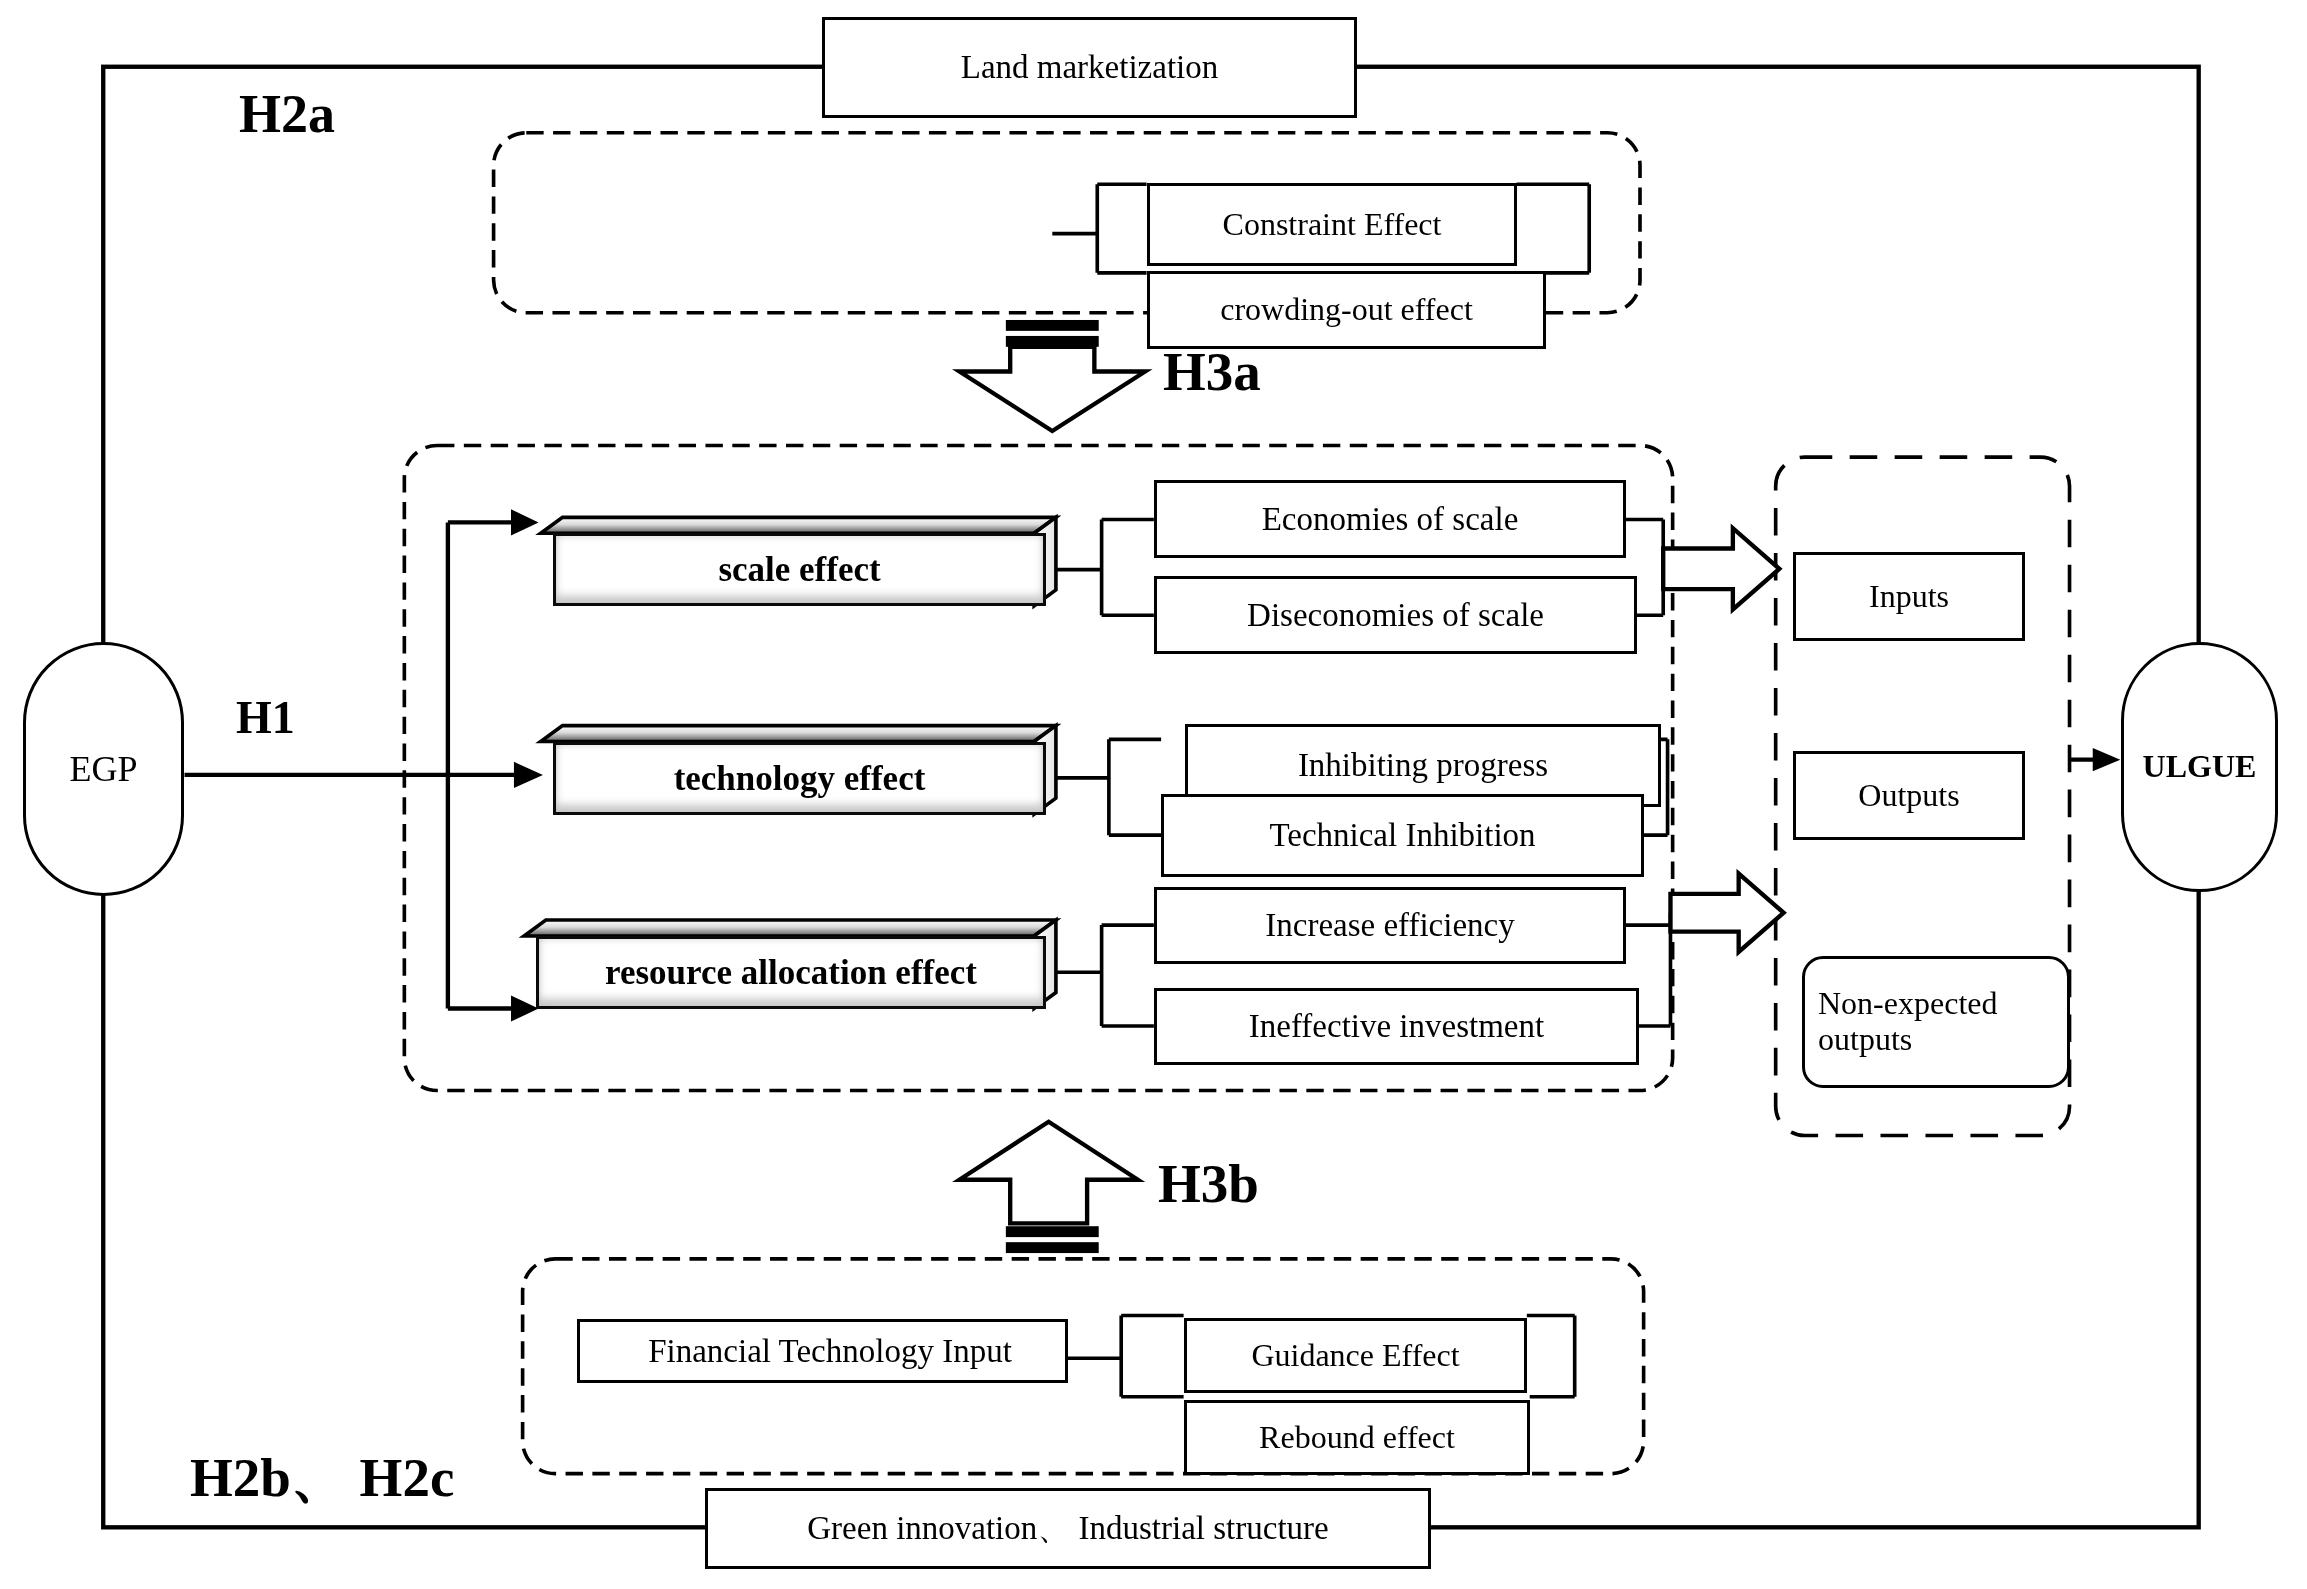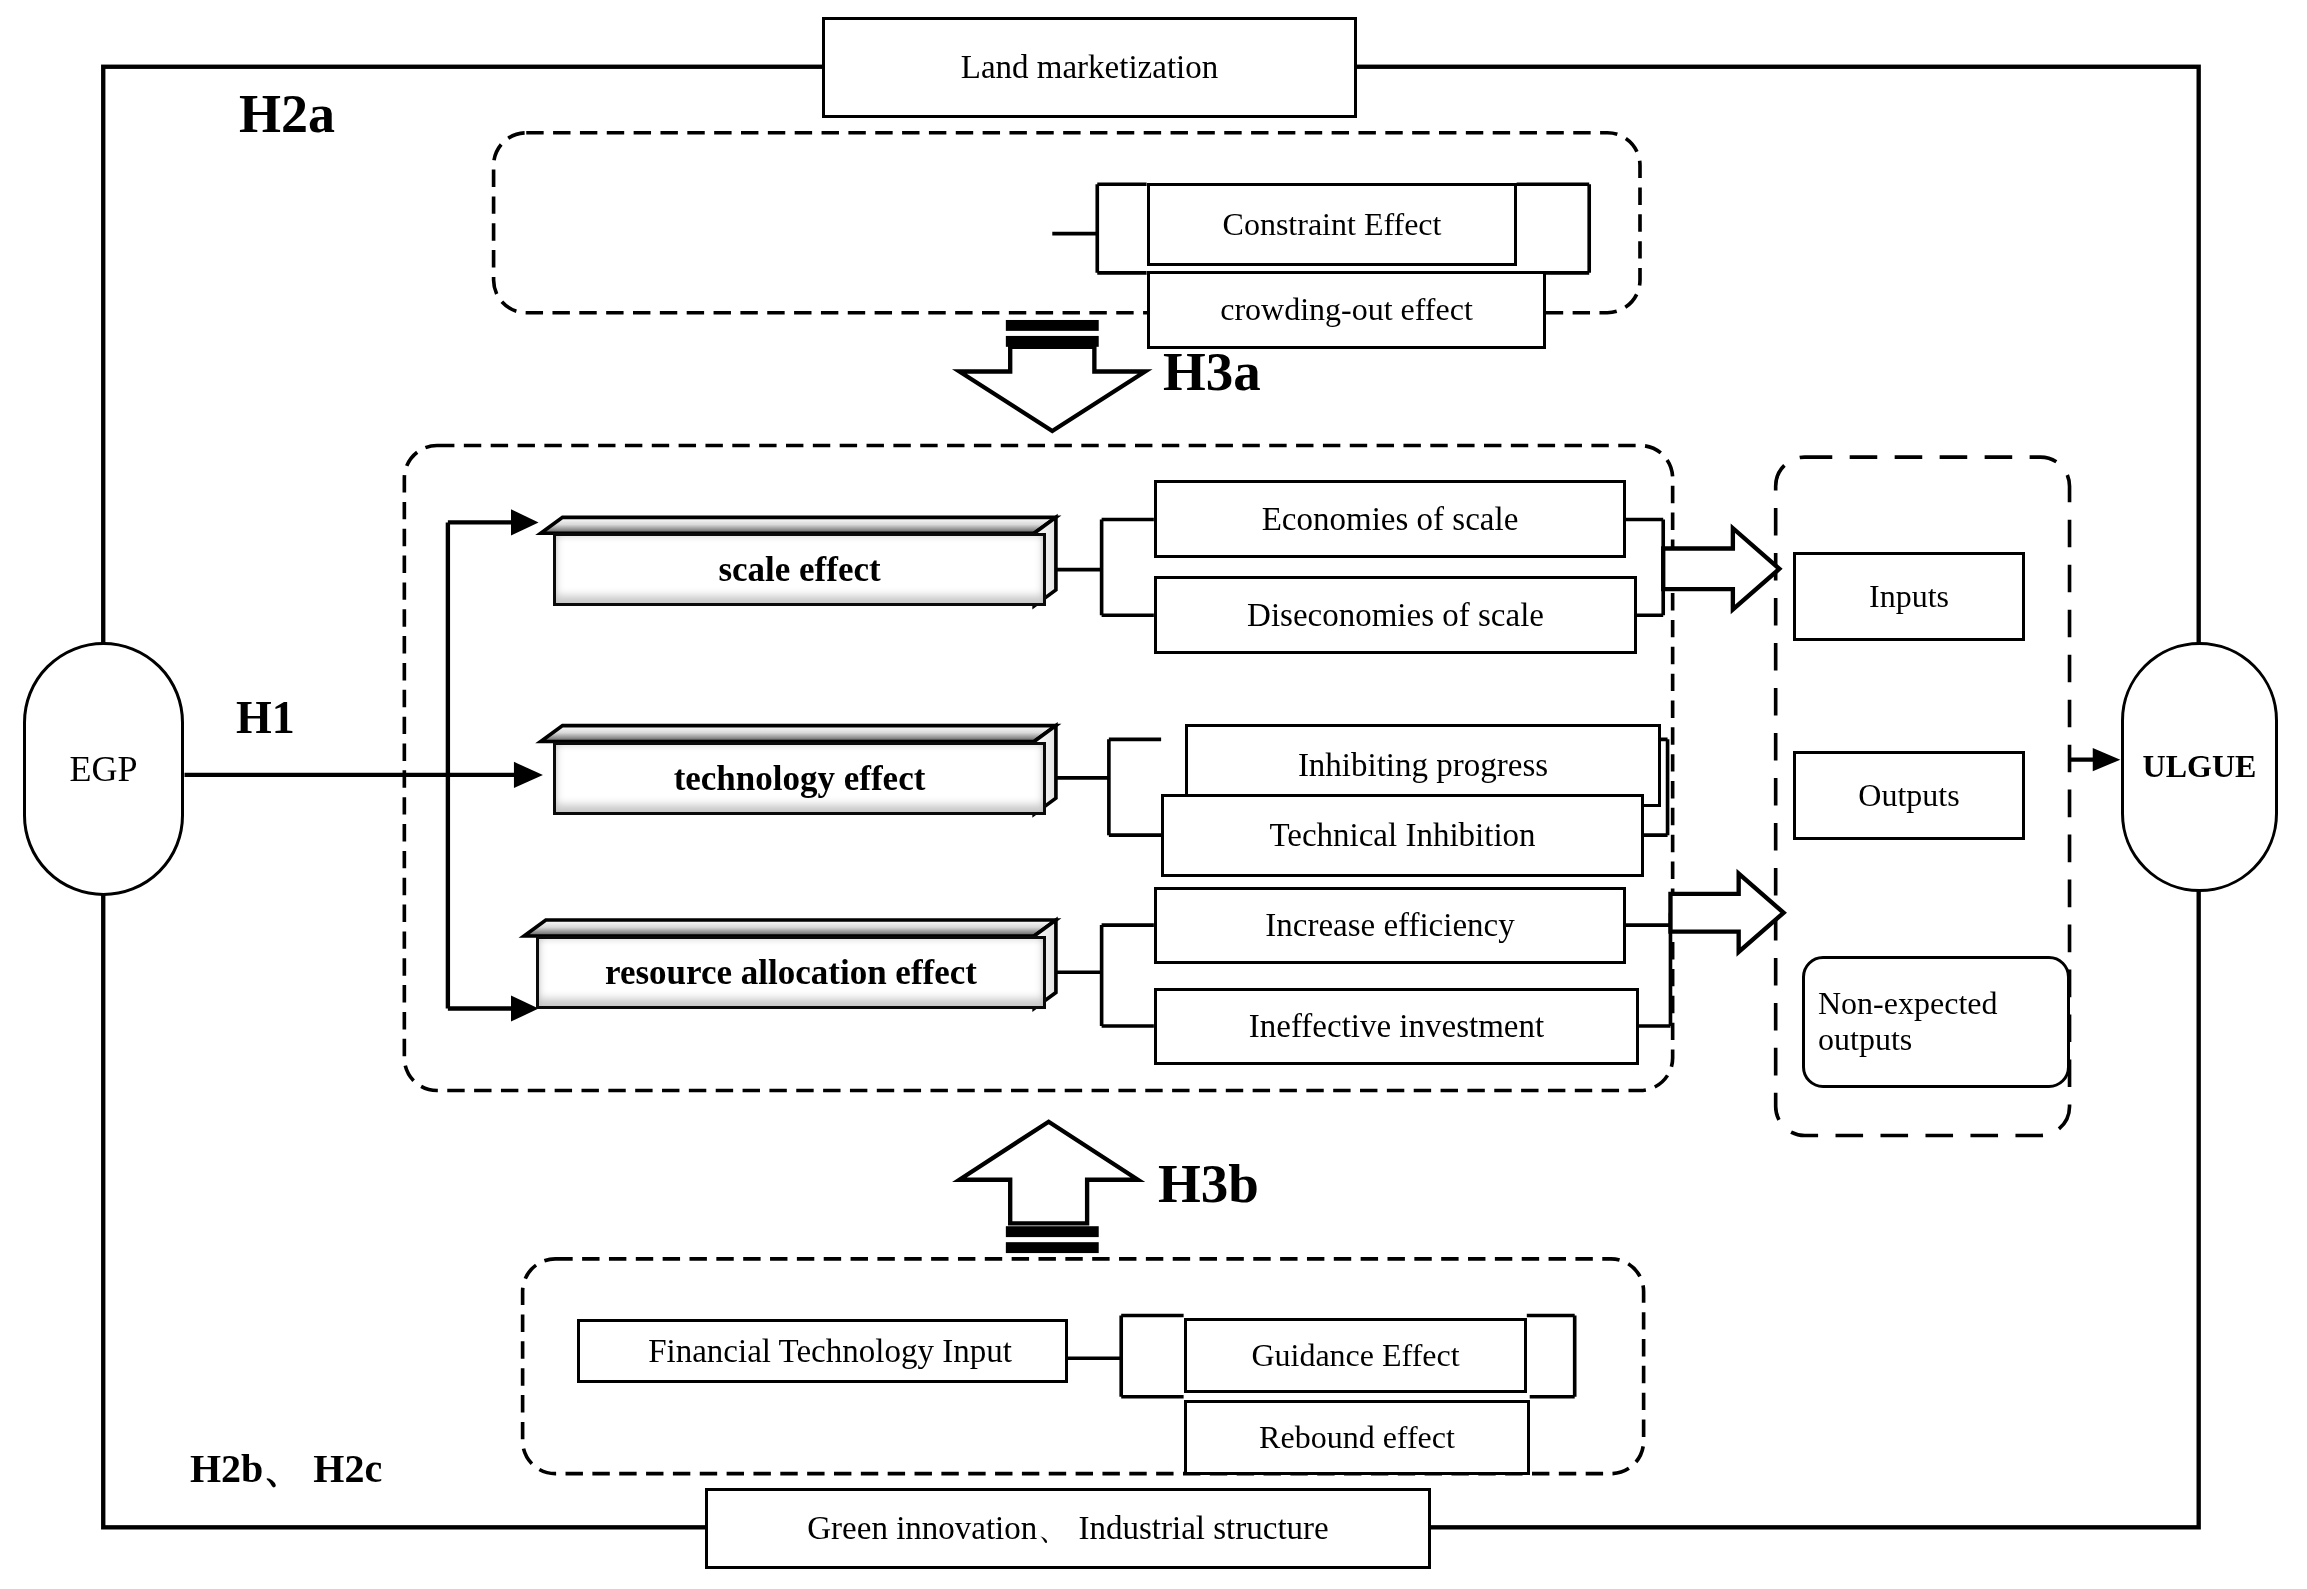--- a/index.html
+++ b/index.html
@@ -121,21 +121,21 @@
     <span>Land marketization</span>
   </div>
   <div class="box" style="left:705px;top:1488px;width:726px;height:81px;padding-bottom:0;">
     <span>Green innovation、 Industrial structure</span>
   </div>
 
   <div class="lbl" style="left:239px;top:83px;font-size:54px;">H2a</div>
   <div class="lbl" style="left:236px;top:691px;font-size:46px;">H1</div>
   <div class="lbl" style="left:1163px;top:340px;font-size:55px;">H3a</div>
   <div class="lbl" style="left:1158px;top:1152px;font-size:55px;">H3b</div>
-  <div class="lbl" style="left:190px;top:1441px;font-size:40px;">H2b、 H2c</div>
+  <div class="lbl" style="left:190px;top:1441px;font-size:55px;">H2b、 H2c</div>
 
   <div class="box capsule" style="left:23px;top:642px;width:161px;height:254px;">
     <span>EGP</span>
   </div>
   <div class="box capsule" style="left:2121px;top:642px;width:157px;height:250px;font-weight:bold;font-size:32px;">
     <span>ULGUE</span>
   </div>
 
   <div class="box small" style="left:1147px;top:143px;width:370px;height:83px;">
     <span>Constraint Effect</span>

